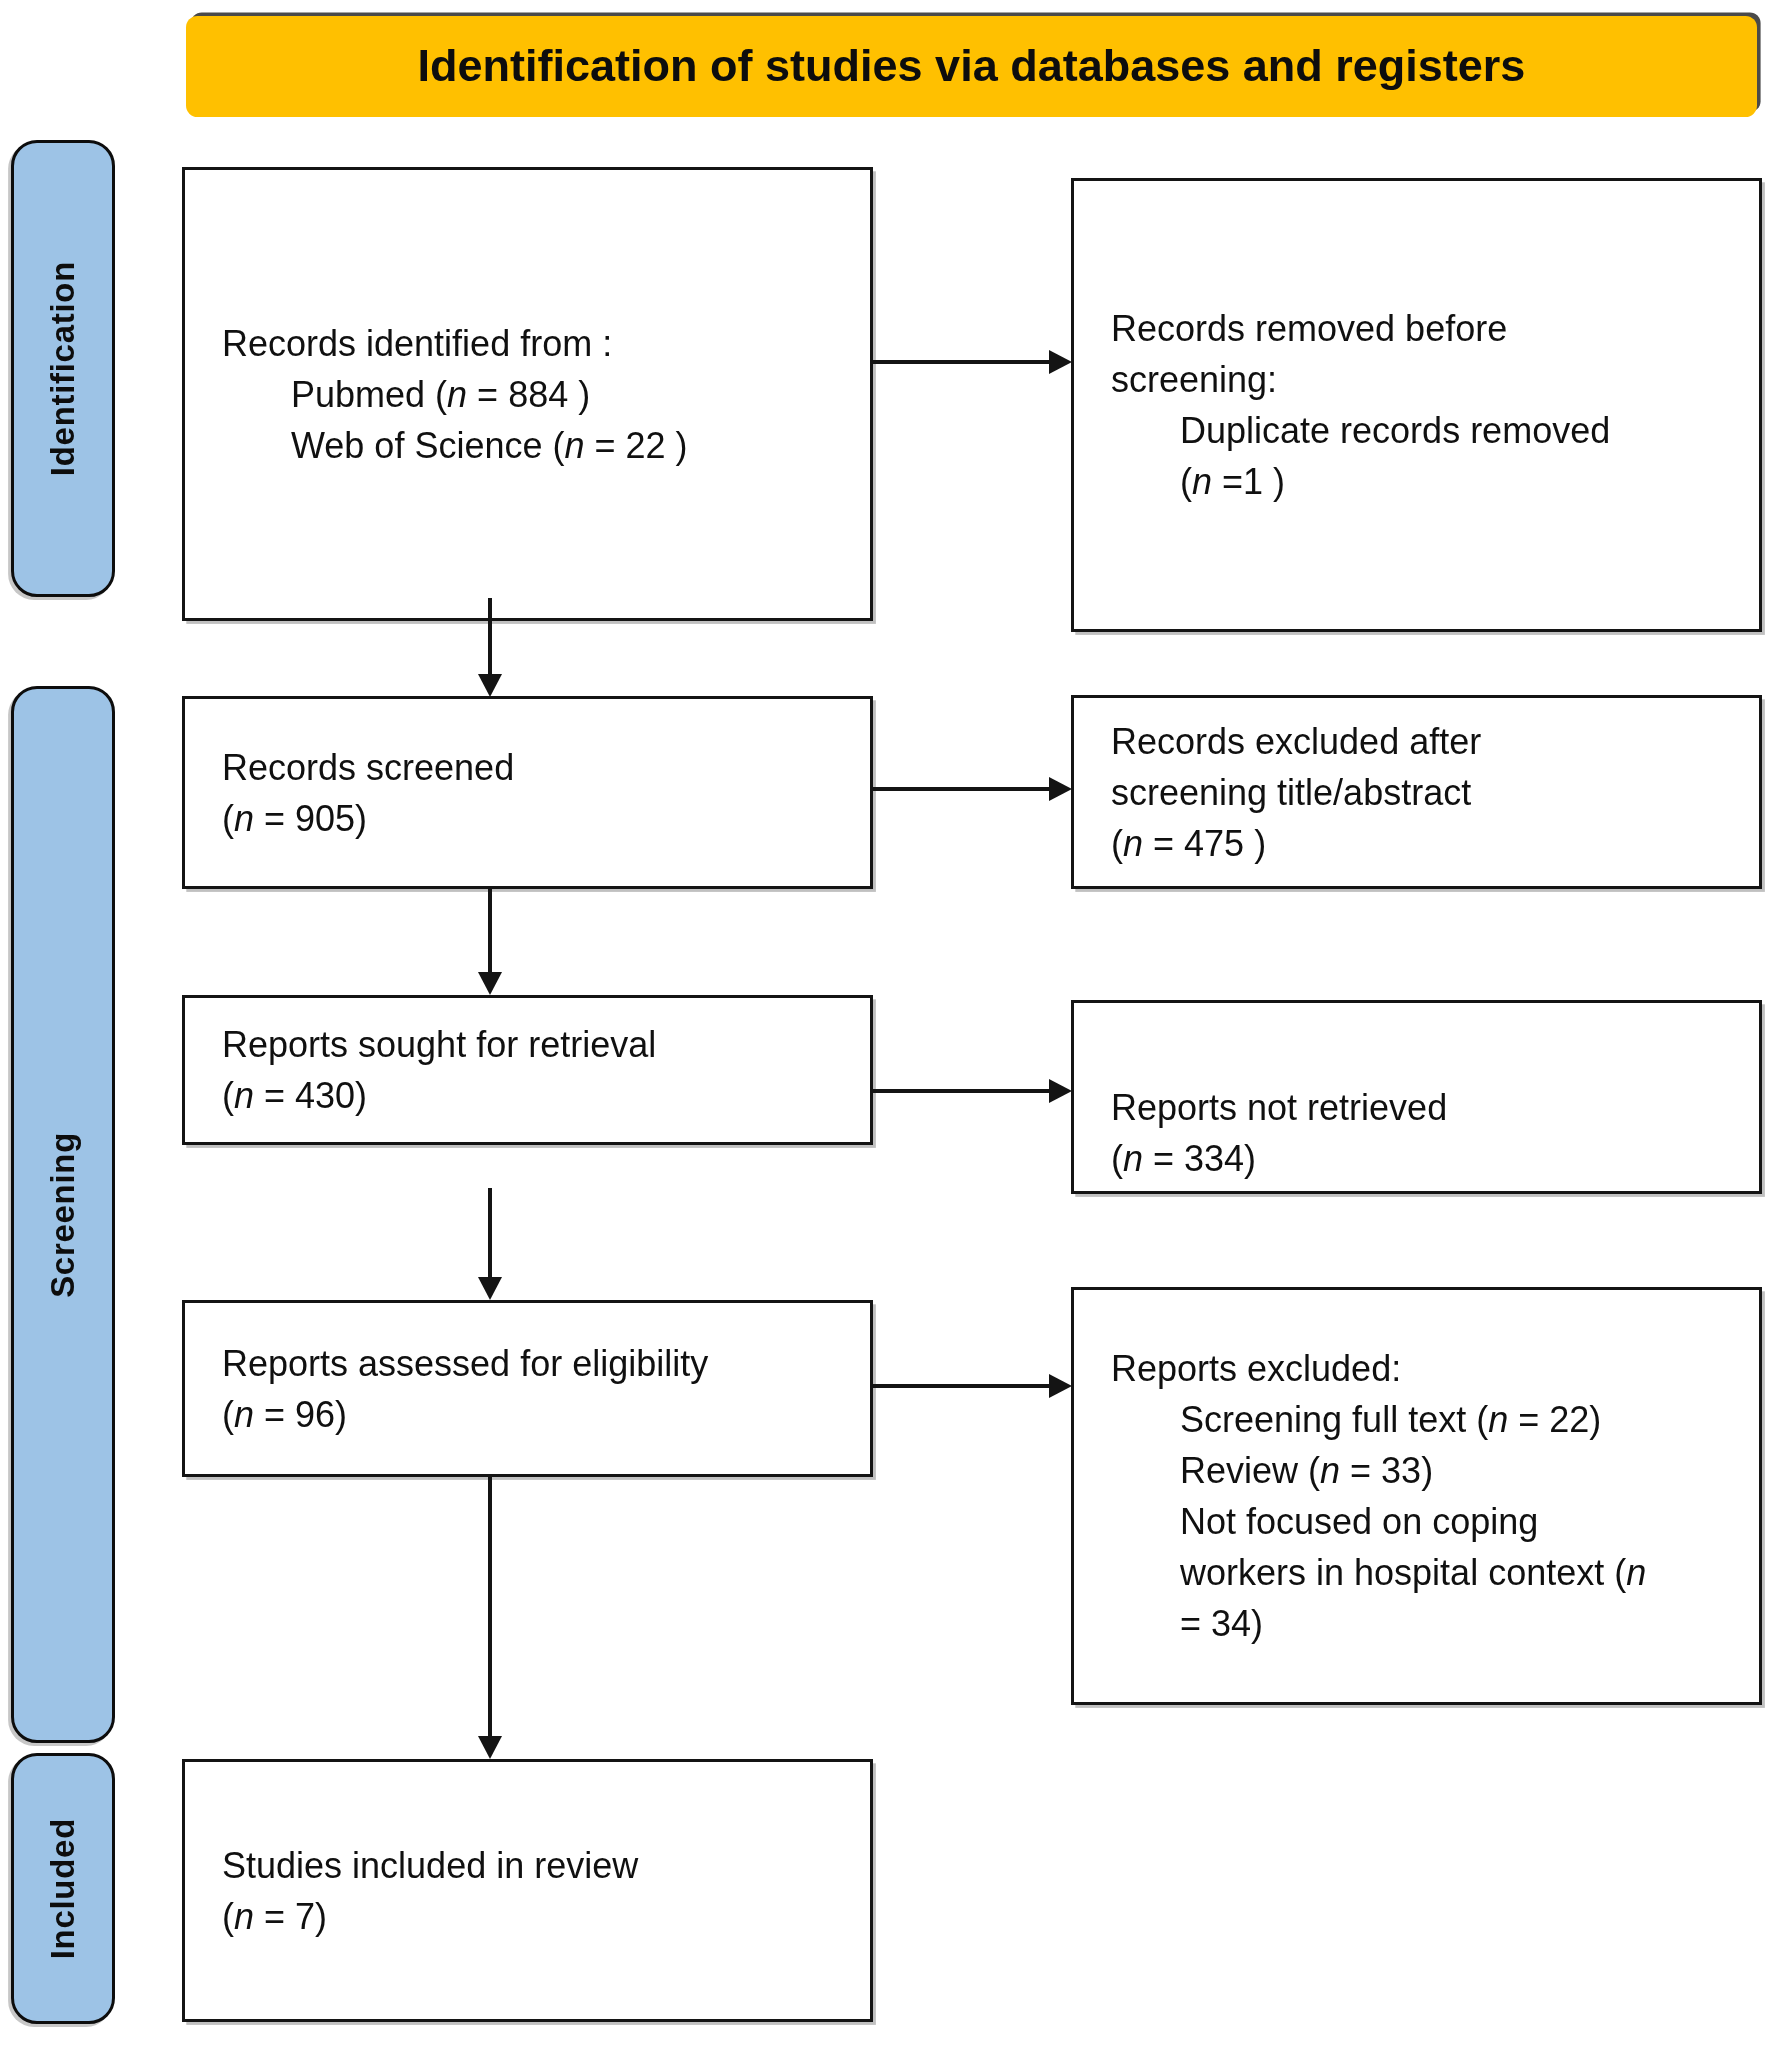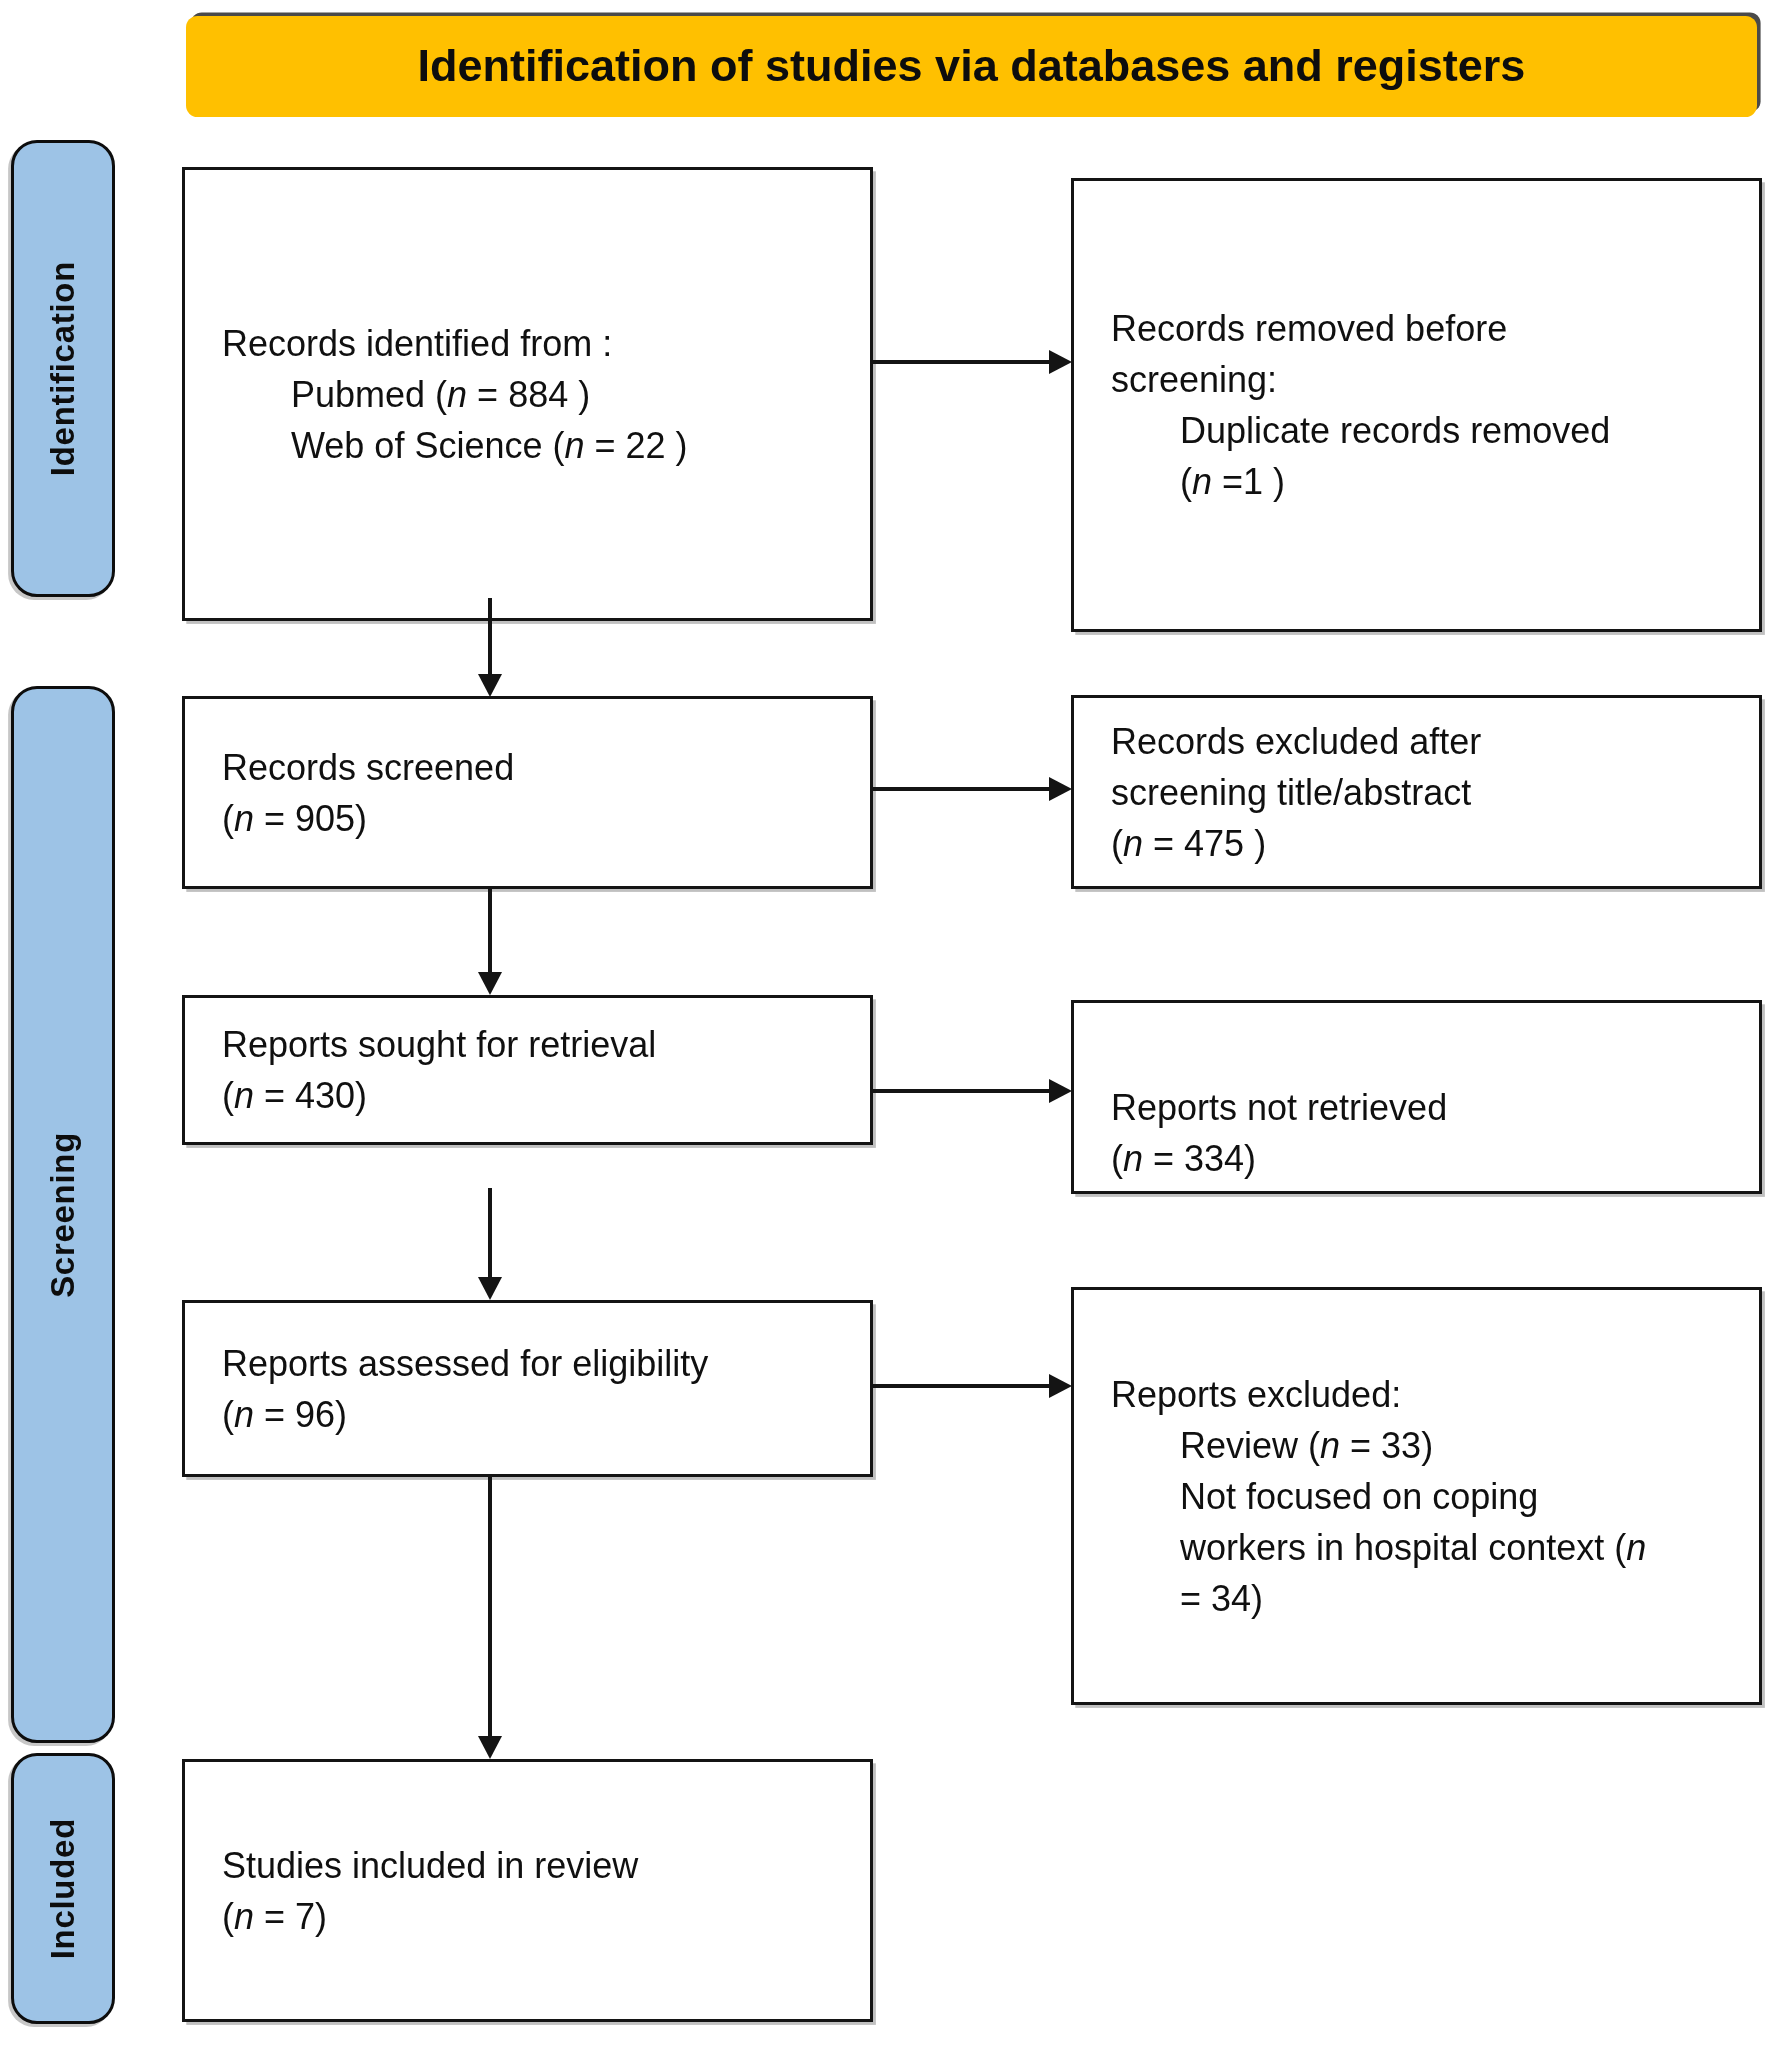--- a/index.html
+++ b/index.html
@@ -115,20 +115,21 @@
   <div class="fbox col-right" id="box-reports-not-retrieved">
       <div class="line indent-0">Reports not retrieved</div>
       <div class="line indent-0">(<i>n</i> = 334)</div>
     </div>
   <div class="fbox col-left" id="box-reports-assessed">
       <div class="line indent-0">Reports assessed for eligibility</div>
       <div class="line indent-0">(<i>n</i> = 96)</div>
     </div>
   <div class="fbox col-right" id="box-reports-excluded">
       <div class="line indent-0">Reports excluded:</div>
+      <div class="line indent-1">Screening full text (<i>n</i> = 22)</div>
       <div class="line indent-1">Review (<i>n</i> = 33)</div>
       <div class="line indent-1">Not focused on coping</div>
       <div class="line indent-1">workers in hospital context (<i>n</i></div>
       <div class="line indent-1">= 34)</div>
     </div>
   <div class="fbox col-left" id="box-studies-included">
       <div class="line indent-0">Studies included in review</div>
       <div class="line indent-0">(<i>n</i> = 7)</div>
     </div>
 

